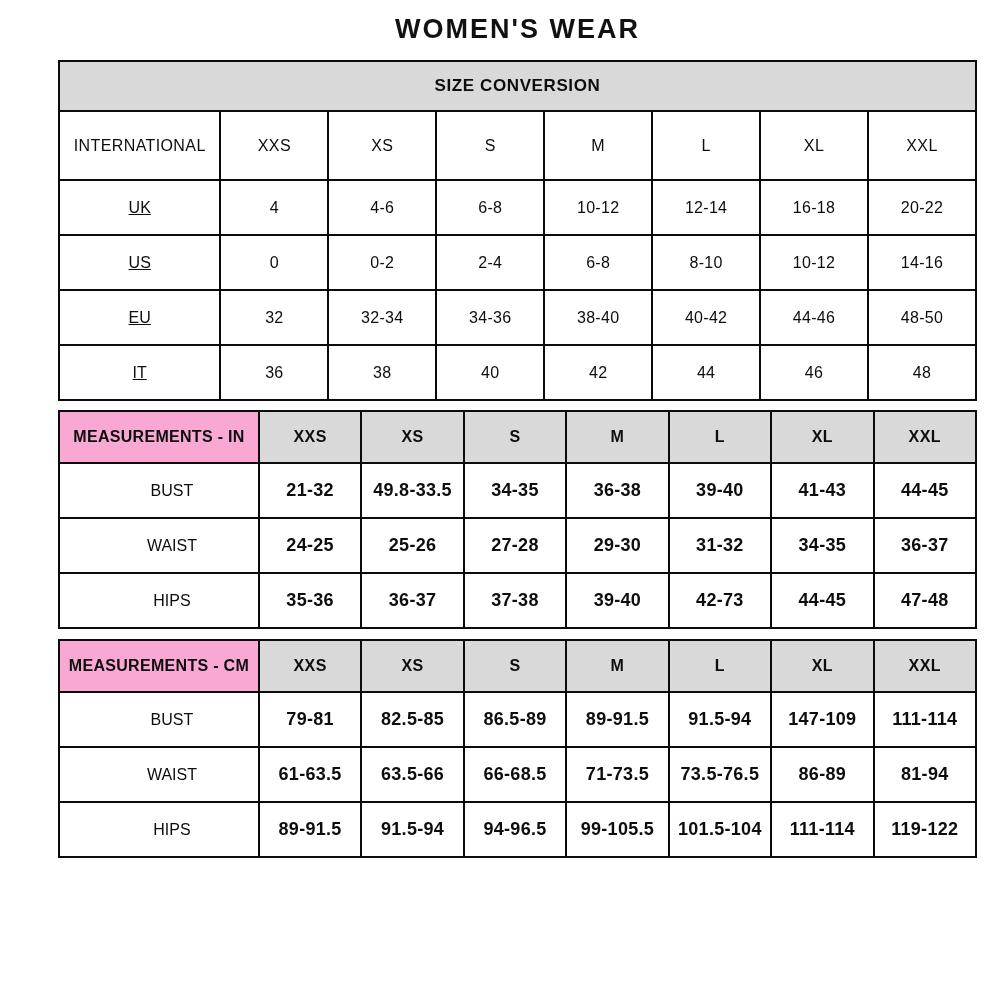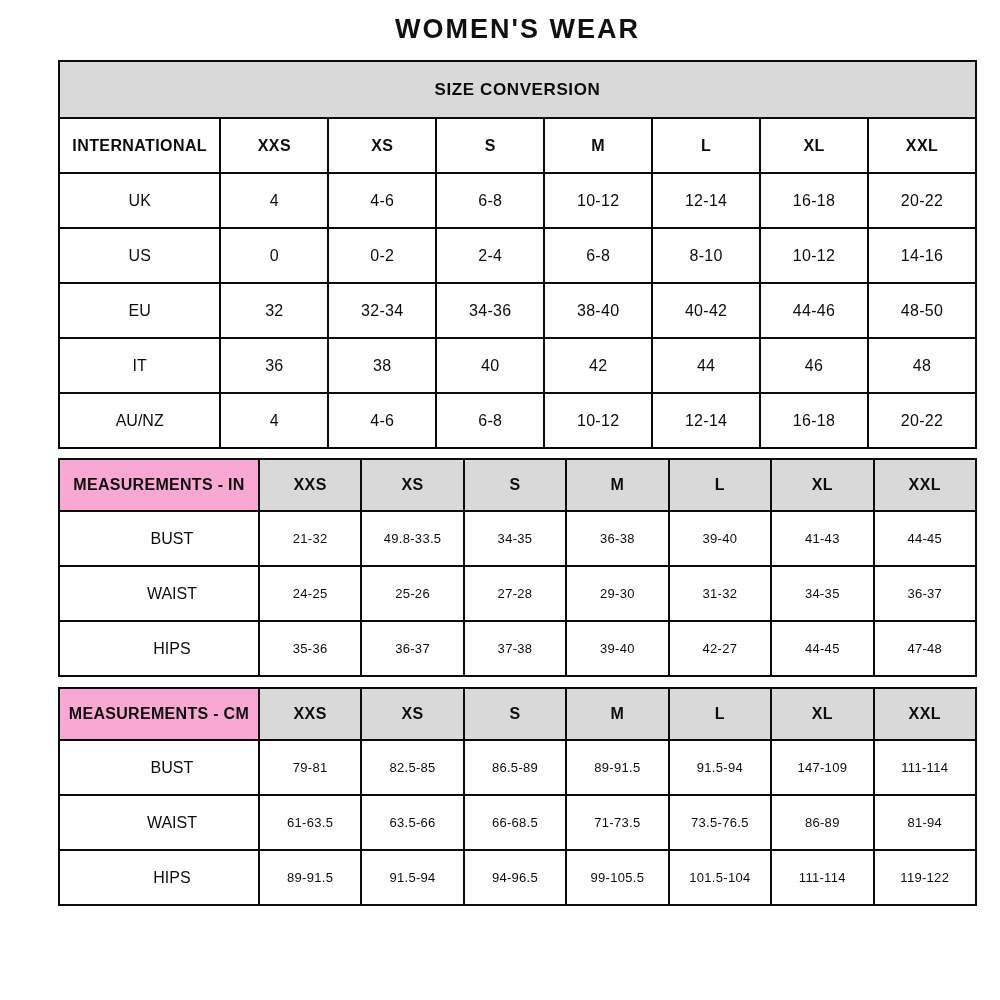--- a/index.html
+++ b/index.html
@@ -30,48 +30,48 @@
   th, td {
     border: 2px solid #0b0b0b;
     text-align: center;
     vertical-align: middle;
     padding: 0 2px;
   }
 
   
   .banner {
     background: #d9d9d9;
-    height: 57px;
+    height: 50px;
     font-size: 17px;
     font-weight: 700;
     letter-spacing: 0.6px;
   }
-  .t1-colhead { height: 55px; font-size: 16px; font-weight: 700; letter-spacing: 0.4px; }
-  .t1-label   { height: 55px; font-size: 16px; font-weight: 400; }
+  .t1-colhead { height: 69px; font-size: 16px; font-weight: 400; letter-spacing: 0.4px; }
+  .t1-label   { height: 55px; font-size: 16px; font-weight: 400; text-decoration: underline; }
   .t1-cell    { height: 55px; font-size: 16px; font-weight: 400; letter-spacing: 0.3px; }
 
   
   table.m-in { margin-top: 9px; }
   table.m-cm { margin-top: 10px; }
   .m-title {
     background: #f9a8d4;
     height: 52px;
     font-size: 16px;
     font-weight: 700;
     letter-spacing: 0.3px;
   }
   .m-colhead {
     background: #d9d9d9;
     height: 52px;
     font-size: 16px;
     font-weight: 700;
     letter-spacing: 0.4px;
   }
   .m-label { height: 55px; font-size: 16px; font-weight: 400; padding-left: 28px; }
-  .m-cell  { height: 55px; font-size: 13px; font-weight: 400; letter-spacing: 0.3px; border-radius: 12px; }
+  .m-cell  { height: 55px; font-size: 18px; font-weight: 700; letter-spacing: 0.3px; border-radius: 12px; }
 </style>
 </head>
 <body>
 
 <div class="page">
 
   <h1 class="title">WOMEN'S WEAR</h1>
 
   <table>
     <colgroup>
@@ -133,30 +133,20 @@
         <tr>
           <td class="t1-label">IT</td>
           <td class="t1-cell">36</td>
           <td class="t1-cell">38</td>
           <td class="t1-cell">40</td>
           <td class="t1-cell">42</td>
           <td class="t1-cell">44</td>
           <td class="t1-cell">46</td>
           <td class="t1-cell">48</td>
         </tr>
-        <tr>
-          <td class="t1-label">AU/NZ</td>
-          <td class="t1-cell">4</td>
-          <td class="t1-cell">4-6</td>
-          <td class="t1-cell">6-8</td>
-          <td class="t1-cell">10-12</td>
-          <td class="t1-cell">12-14</td>
-          <td class="t1-cell">16-18</td>
-          <td class="t1-cell">20-22</td>
-        </tr>
       </tbody>
   </table>
 
   <table class="m-in">
     <colgroup>
       <col style="width:21.8%">
       <col style="width:11.171%">
         <col style="width:11.171%">
         <col style="width:11.171%">
       <col style="width:11.171%">
@@ -196,21 +186,21 @@
           <td class="m-cell">31-32</td>
           <td class="m-cell">34-35</td>
           <td class="m-cell">36-37</td>
         </tr>
         <tr>
           <td class="m-label">HIPS</td>
           <td class="m-cell">35-36</td>
           <td class="m-cell">36-37</td>
           <td class="m-cell">37-38</td>
           <td class="m-cell">39-40</td>
-          <td class="m-cell">42-27</td>
+          <td class="m-cell">42-73</td>
           <td class="m-cell">44-45</td>
           <td class="m-cell">47-48</td>
         </tr>
       </tbody>
   </table>
 
   <table class="m-cm">
     <colgroup>
       <col style="width:21.8%">
       <col style="width:11.171%">

